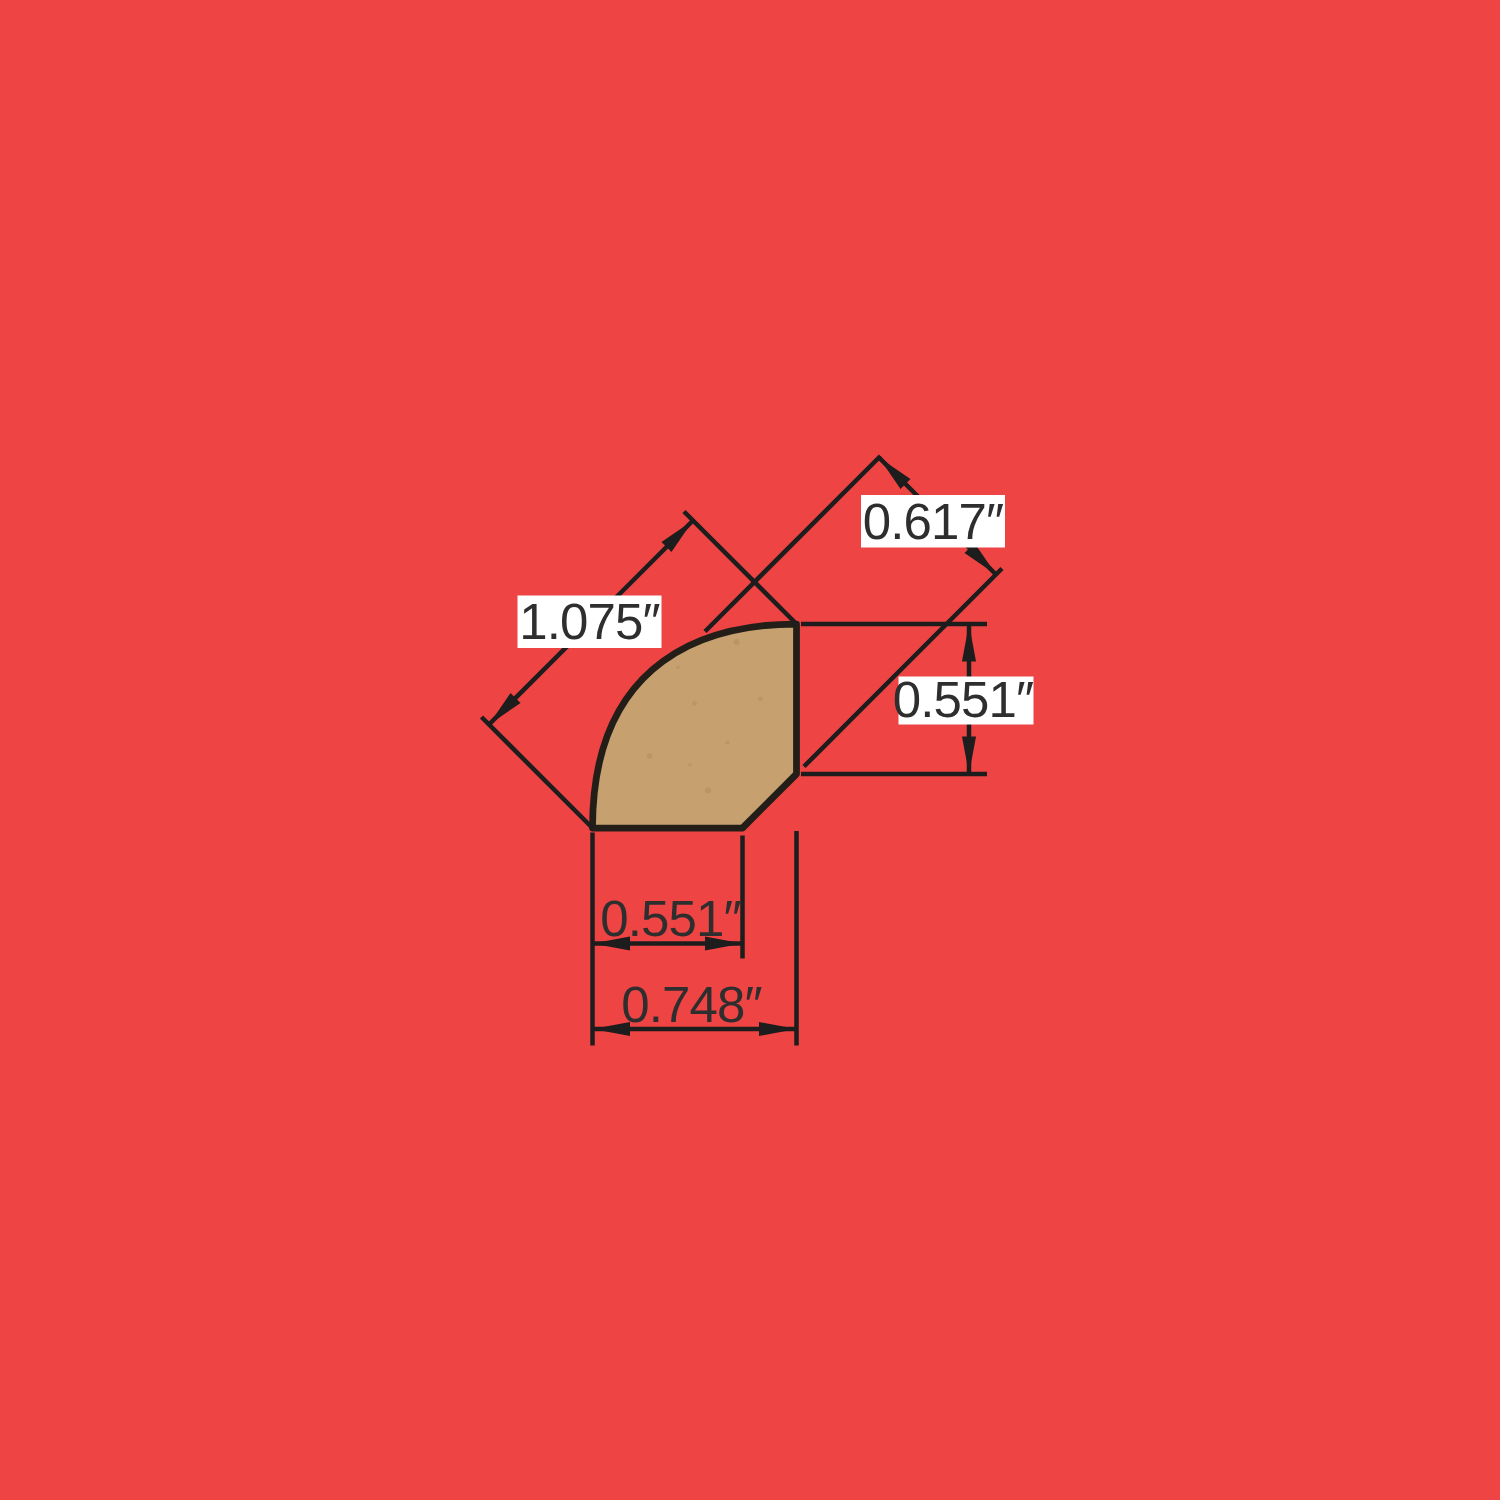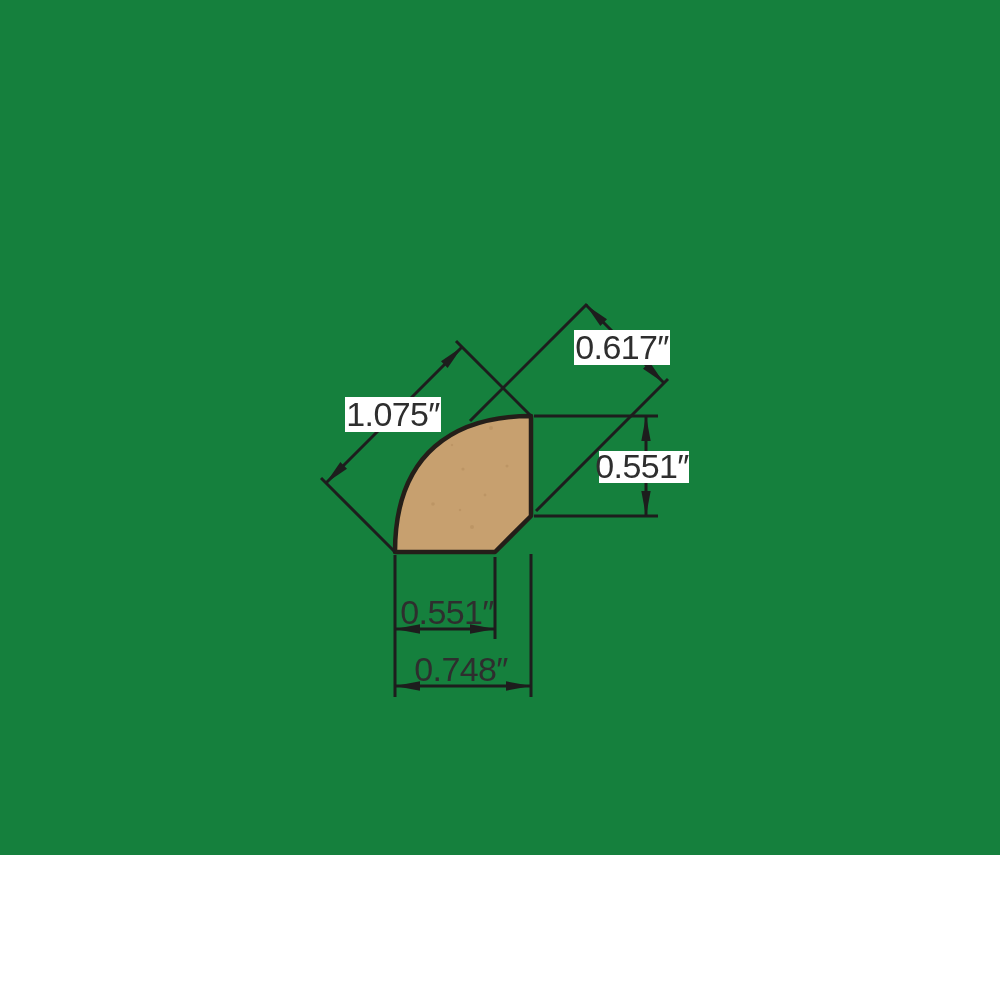--- a/index.html
+++ b/index.html
@@ -1,18 +1,18 @@
 <!DOCTYPE html>
 <html><head>
 <meta charset="utf-8">
 <style>
   html, body { margin: 0; padding: 0; background: #ffffff; }
   .stage {
-    width: 1000px; height: 855px;
-    position: relative; background: #15803d; overflow: hidden;
+    width: 1000px; height: 1000px;
+    position: relative; background: #ef4444; overflow: hidden;
     font-family: "Liberation Sans", "DejaVu Sans", sans-serif;
   }
   svg { display: block; }
   .profile {
     stroke: #241e19;
     stroke-width: 4.5;
     stroke-linejoin: round;
     stroke-linecap: round;
   }
   .dimtext {

